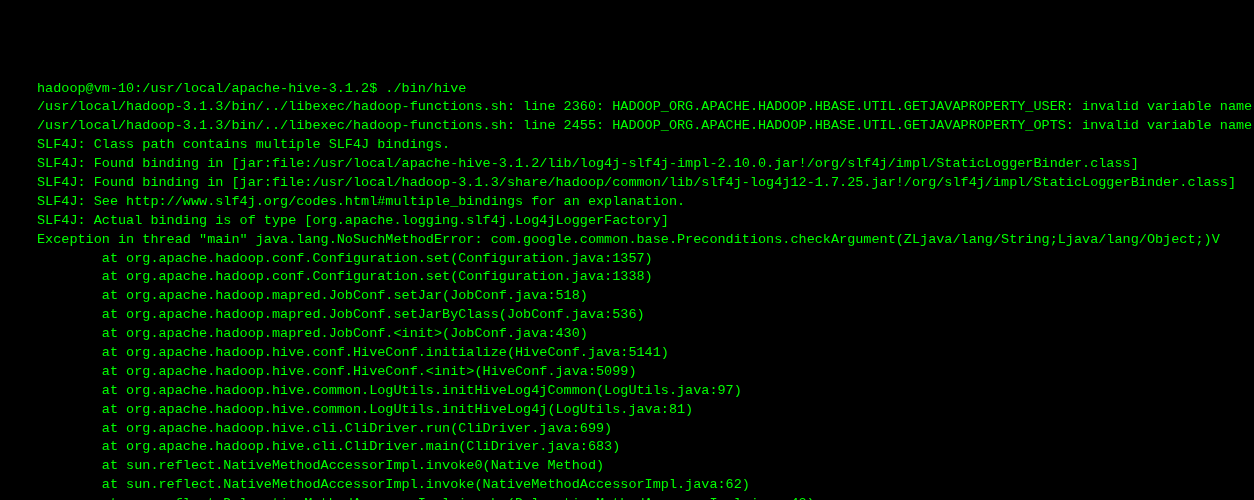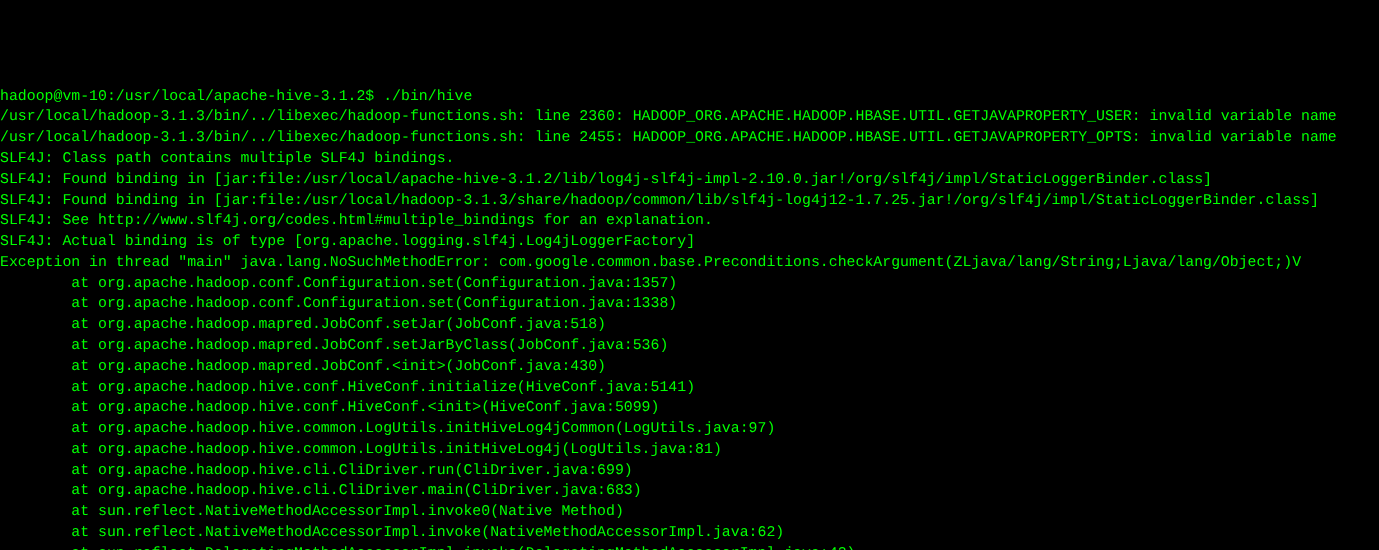--- a/index.html
+++ b/index.html
@@ -15,20 +15,21 @@
       line-height: 1.4;
       padding: 4px 0;
       white-space: pre;
       overflow: hidden;
       width: 1254px;
       height: 500px;
     }
     .terminal-line {
       display: block;
       white-space: pre;
+      margin-left: 37px;
     }
   </style>
 </head>
 <body>
 
 
 
 <div id="terminal-container"><span class="terminal-line">hadoop@vm-10:/usr/local/apache-hive-3.1.2$ ./bin/hive</span><span class="terminal-line">/usr/local/hadoop-3.1.3/bin/../libexec/hadoop-functions.sh: line 2360: HADOOP_ORG.APACHE.HADOOP.HBASE.UTIL.GETJAVAPROPERTY_USER: invalid variable name</span><span class="terminal-line">/usr/local/hadoop-3.1.3/bin/../libexec/hadoop-functions.sh: line 2455: HADOOP_ORG.APACHE.HADOOP.HBASE.UTIL.GETJAVAPROPERTY_OPTS: invalid variable name</span><span class="terminal-line">SLF4J: Class path contains multiple SLF4J bindings.</span><span class="terminal-line">SLF4J: Found binding in [jar:file:/usr/local/apache-hive-3.1.2/lib/log4j-slf4j-impl-2.10.0.jar!/org/slf4j/impl/StaticLoggerBinder.class]</span><span class="terminal-line">SLF4J: Found binding in [jar:file:/usr/local/hadoop-3.1.3/share/hadoop/common/lib/slf4j-log4j12-1.7.25.jar!/org/slf4j/impl/StaticLoggerBinder.class]</span><span class="terminal-line">SLF4J: See http://www.slf4j.org/codes.html#multiple_bindings for an explanation.</span><span class="terminal-line">SLF4J: Actual binding is of type [org.apache.logging.slf4j.Log4jLoggerFactory]</span><span class="terminal-line">Exception in thread "main" java.lang.NoSuchMethodError: com.google.common.base.Preconditions.checkArgument(ZLjava/lang/String;Ljava/lang/Object;)V</span><span class="terminal-line">        at org.apache.hadoop.conf.Configuration.set(Configuration.java:1357)</span><span class="terminal-line">        at org.apache.hadoop.conf.Configuration.set(Configuration.java:1338)</span><span class="terminal-line">        at org.apache.hadoop.mapred.JobConf.setJar(JobConf.java:518)</span><span class="terminal-line">        at org.apache.hadoop.mapred.JobConf.setJarByClass(JobConf.java:536)</span><span class="terminal-line">        at org.apache.hadoop.mapred.JobConf.&lt;init&gt;(JobConf.java:430)</span><span class="terminal-line">        at org.apache.hadoop.hive.conf.HiveConf.initialize(HiveConf.java:5141)</span><span class="terminal-line">        at org.apache.hadoop.hive.conf.HiveConf.&lt;init&gt;(HiveConf.java:5099)</span><span class="terminal-line">        at org.apache.hadoop.hive.common.LogUtils.initHiveLog4jCommon(LogUtils.java:97)</span><span class="terminal-line">        at org.apache.hadoop.hive.common.LogUtils.initHiveLog4j(LogUtils.java:81)</span><span class="terminal-line">        at org.apache.hadoop.hive.cli.CliDriver.run(CliDriver.java:699)</span><span class="terminal-line">        at org.apache.hadoop.hive.cli.CliDriver.main(CliDriver.java:683)</span><span class="terminal-line">        at sun.reflect.NativeMethodAccessorImpl.invoke0(Native Method)</span><span class="terminal-line">        at sun.reflect.NativeMethodAccessorImpl.invoke(NativeMethodAccessorImpl.java:62)</span><span class="terminal-line">        at sun.reflect.DelegatingMethodAccessorImpl.invoke(DelegatingMethodAccessorImpl.java:43)</span></div>
 
 

